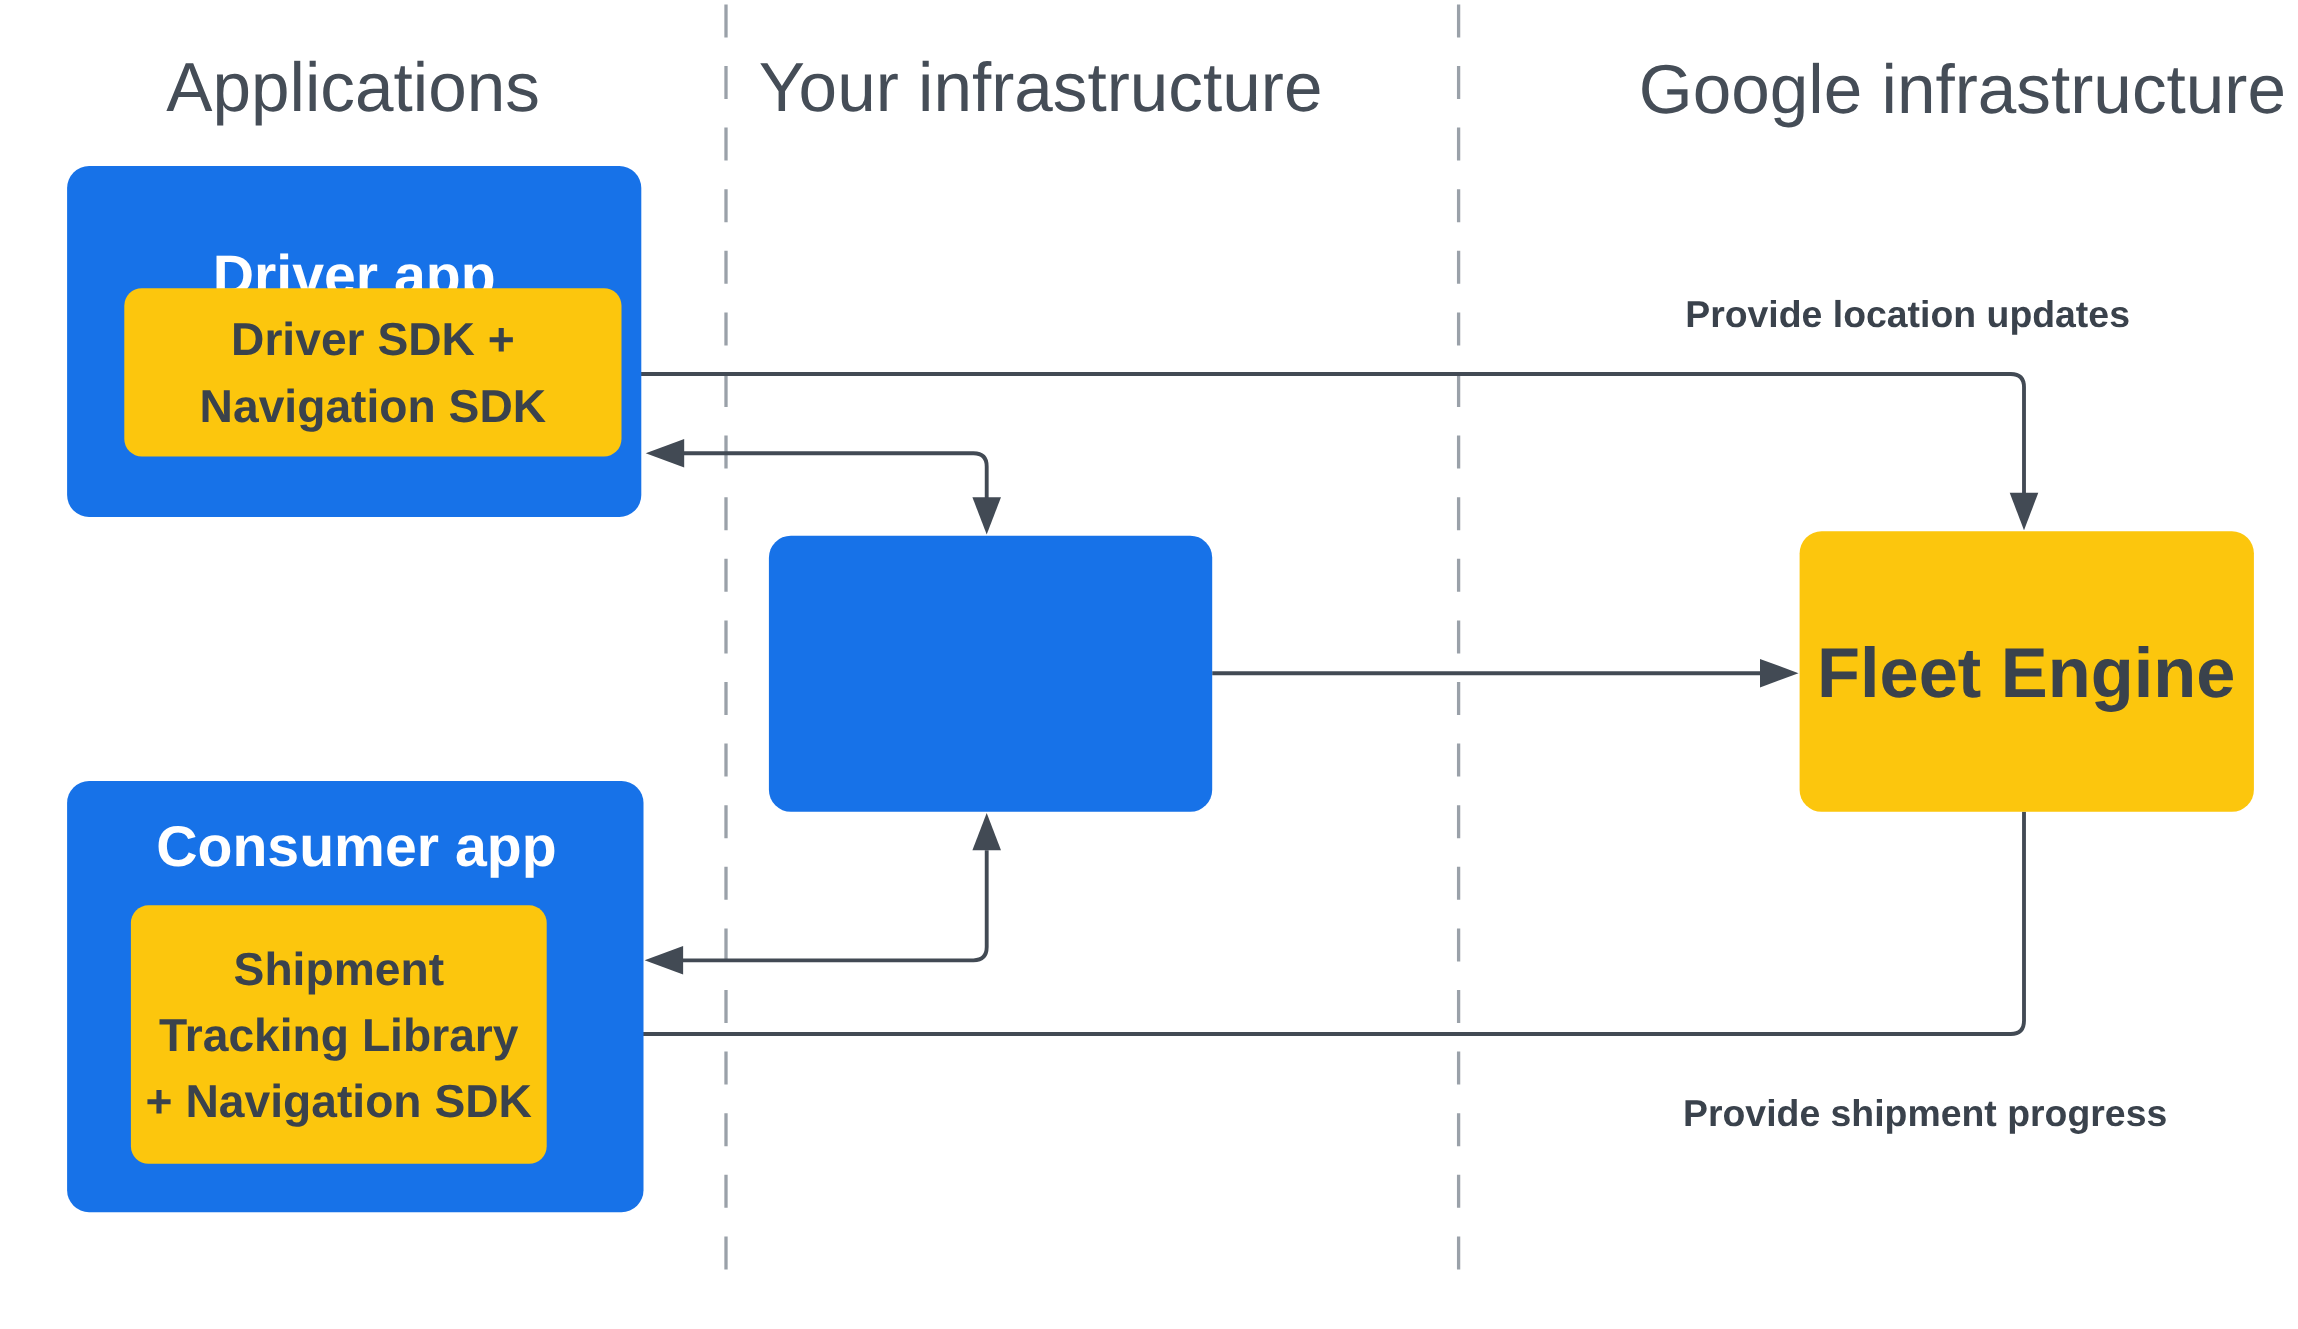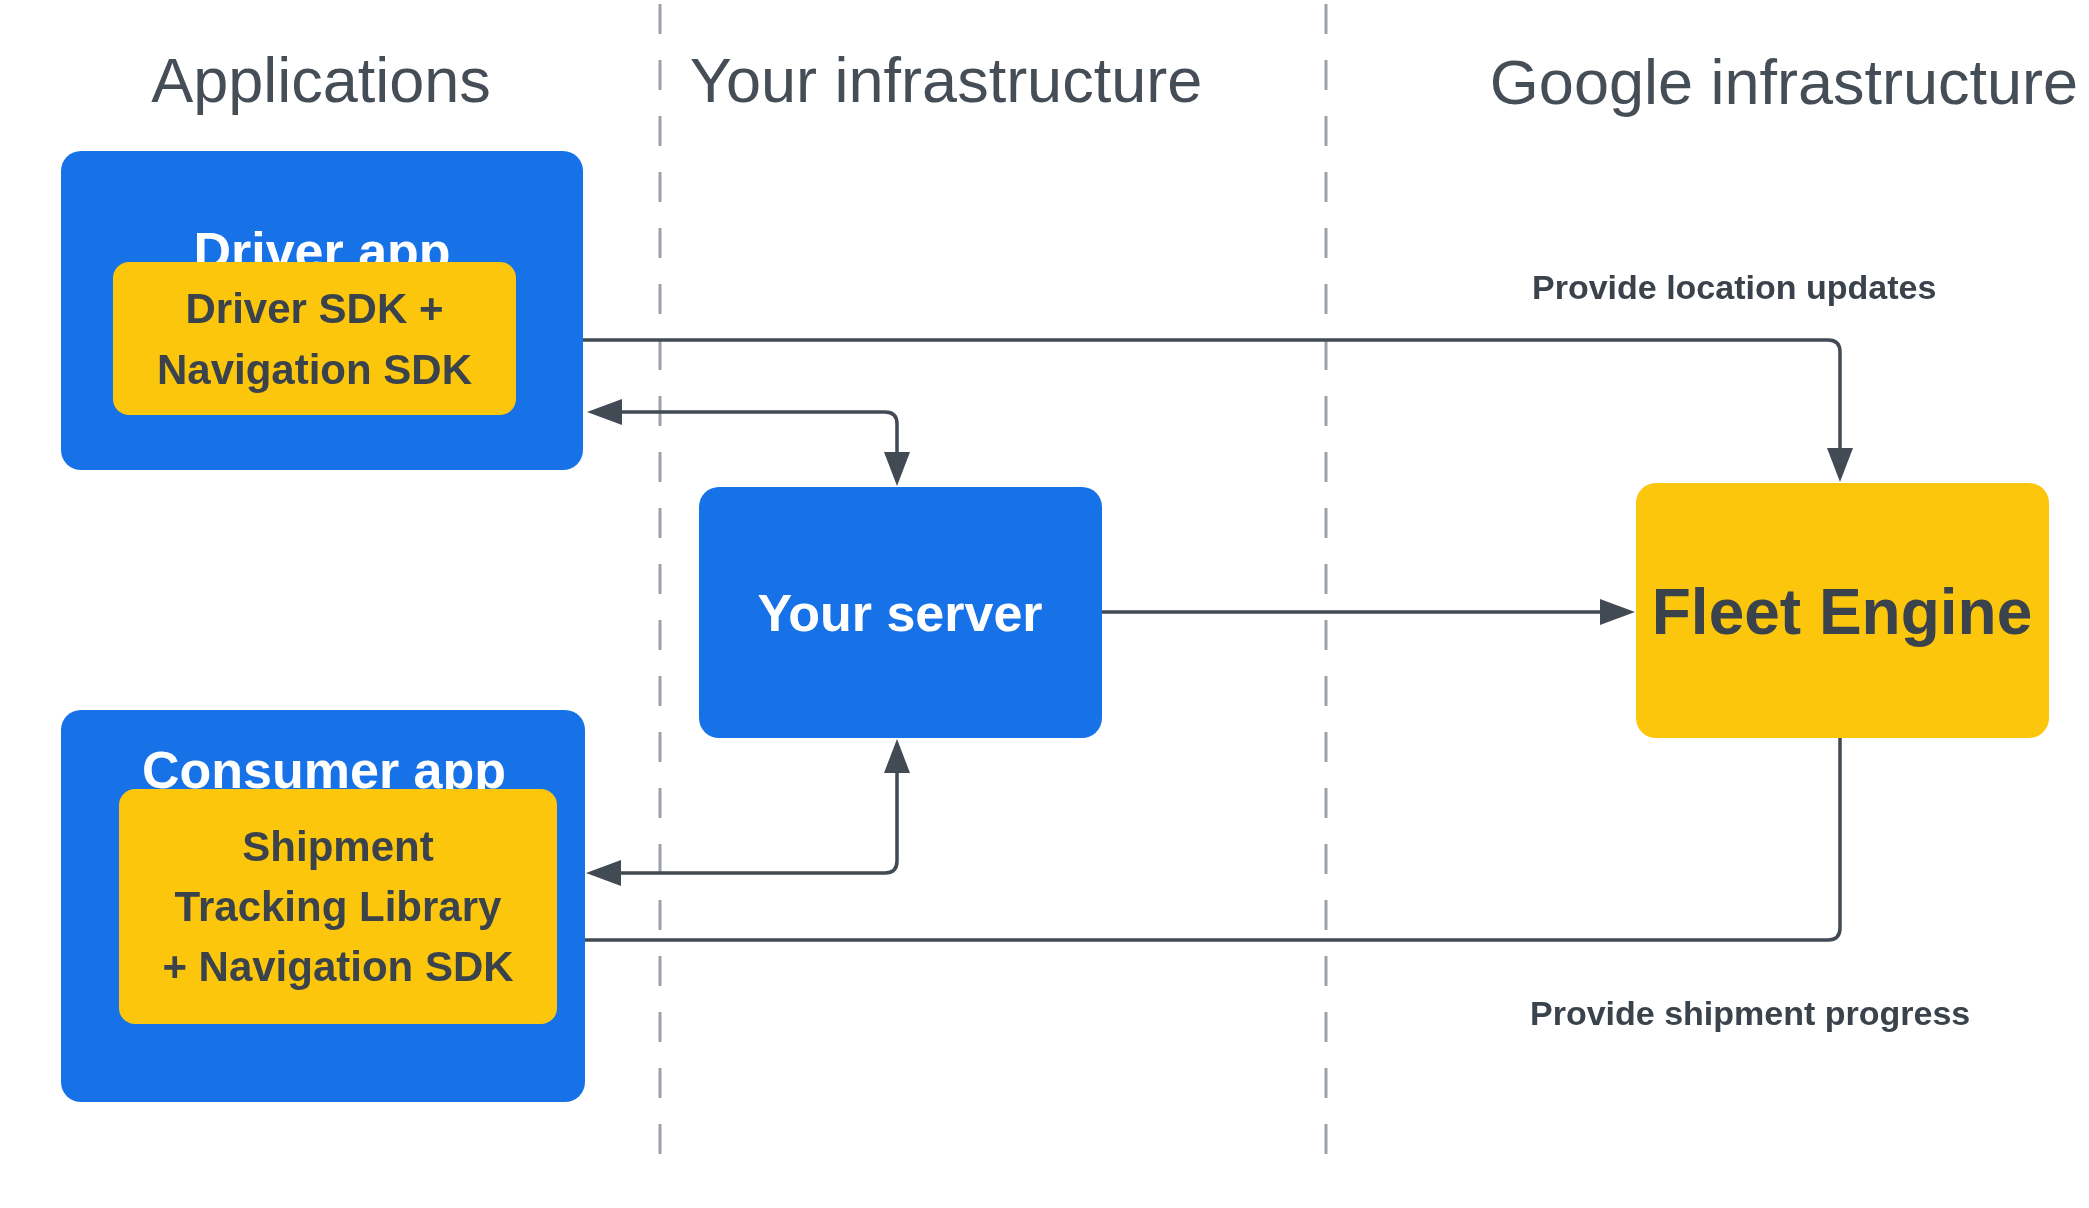--- a/index.html
+++ b/index.html
@@ -120,39 +120,38 @@
     <path class="edge-shaft" d="M1102,612 H1601"></path>
     <path class="edge-head" d="M1635,612 L1600,599 L1600,625 Z"></path>
   </svg>
 
   <div class="col-header" style="left:321px; top:80px;">Applications</div>
   <div class="col-header" style="left:946px; top:80px;">Your infrastructure</div>
   <div class="col-header" style="left:1784px; top:82px;">Google infrastructure</div>
 
   <div class="node blue" style="left:61px; top:151px; width:522px; height:319px;"></div>
   <div class="node-title on-blue" style="left:322px; top:207px;margin-top:44px;">Driver app</div>
-  <div class="node yellow" style="left:113px; top:262px; width:403px; height:153px;padding-left:23px;">
+  <div class="node yellow" style="left:113px; top:262px; width:452px; height:153px;padding-left:23px;">
     <div class="sdk-text">
       <div>Driver SDK +</div>
       <div>Navigation SDK</div>
     </div>
   </div>
 
   <div class="node blue" style="left:61px; top:710px; width:524px; height:392px;"></div>
   <div class="node-title on-blue" style="left:324px; top:770px;">Consumer app</div>
-  <div class="node yellow" style="left:119px; top:789px; width:438px; height:235px;">
+  <div class="node yellow" style="left:119px; top:823px; width:378px; height:235px;">
     <div class="sdk-text" style="line-height:60px;">
       <div>Shipment</div>
       <div>Tracking Library</div>
       <div>+ Navigation SDK</div>
     </div>
   </div>
 
   <div class="node blue" style="left:699px; top:487px; width:403px; height:251px;"></div>
-  <div class="node-title on-blue" style="left:900px; top:613px;">Your server</div>
 
   <div class="node yellow" style="left:1636px; top:483px; width:413px; height:255px; border-radius:20px;"></div>
   <div class="node-title fleet" style="left:1842px; top:612px;">Fleet Engine</div>
 
   <div class="edge-label" style="left:1532px; top:287px;">Provide location updates</div>
   <div class="edge-label" style="left:1530px; top:1013px;">Provide shipment progress</div>
 
 </div>
 
 </body></html>

